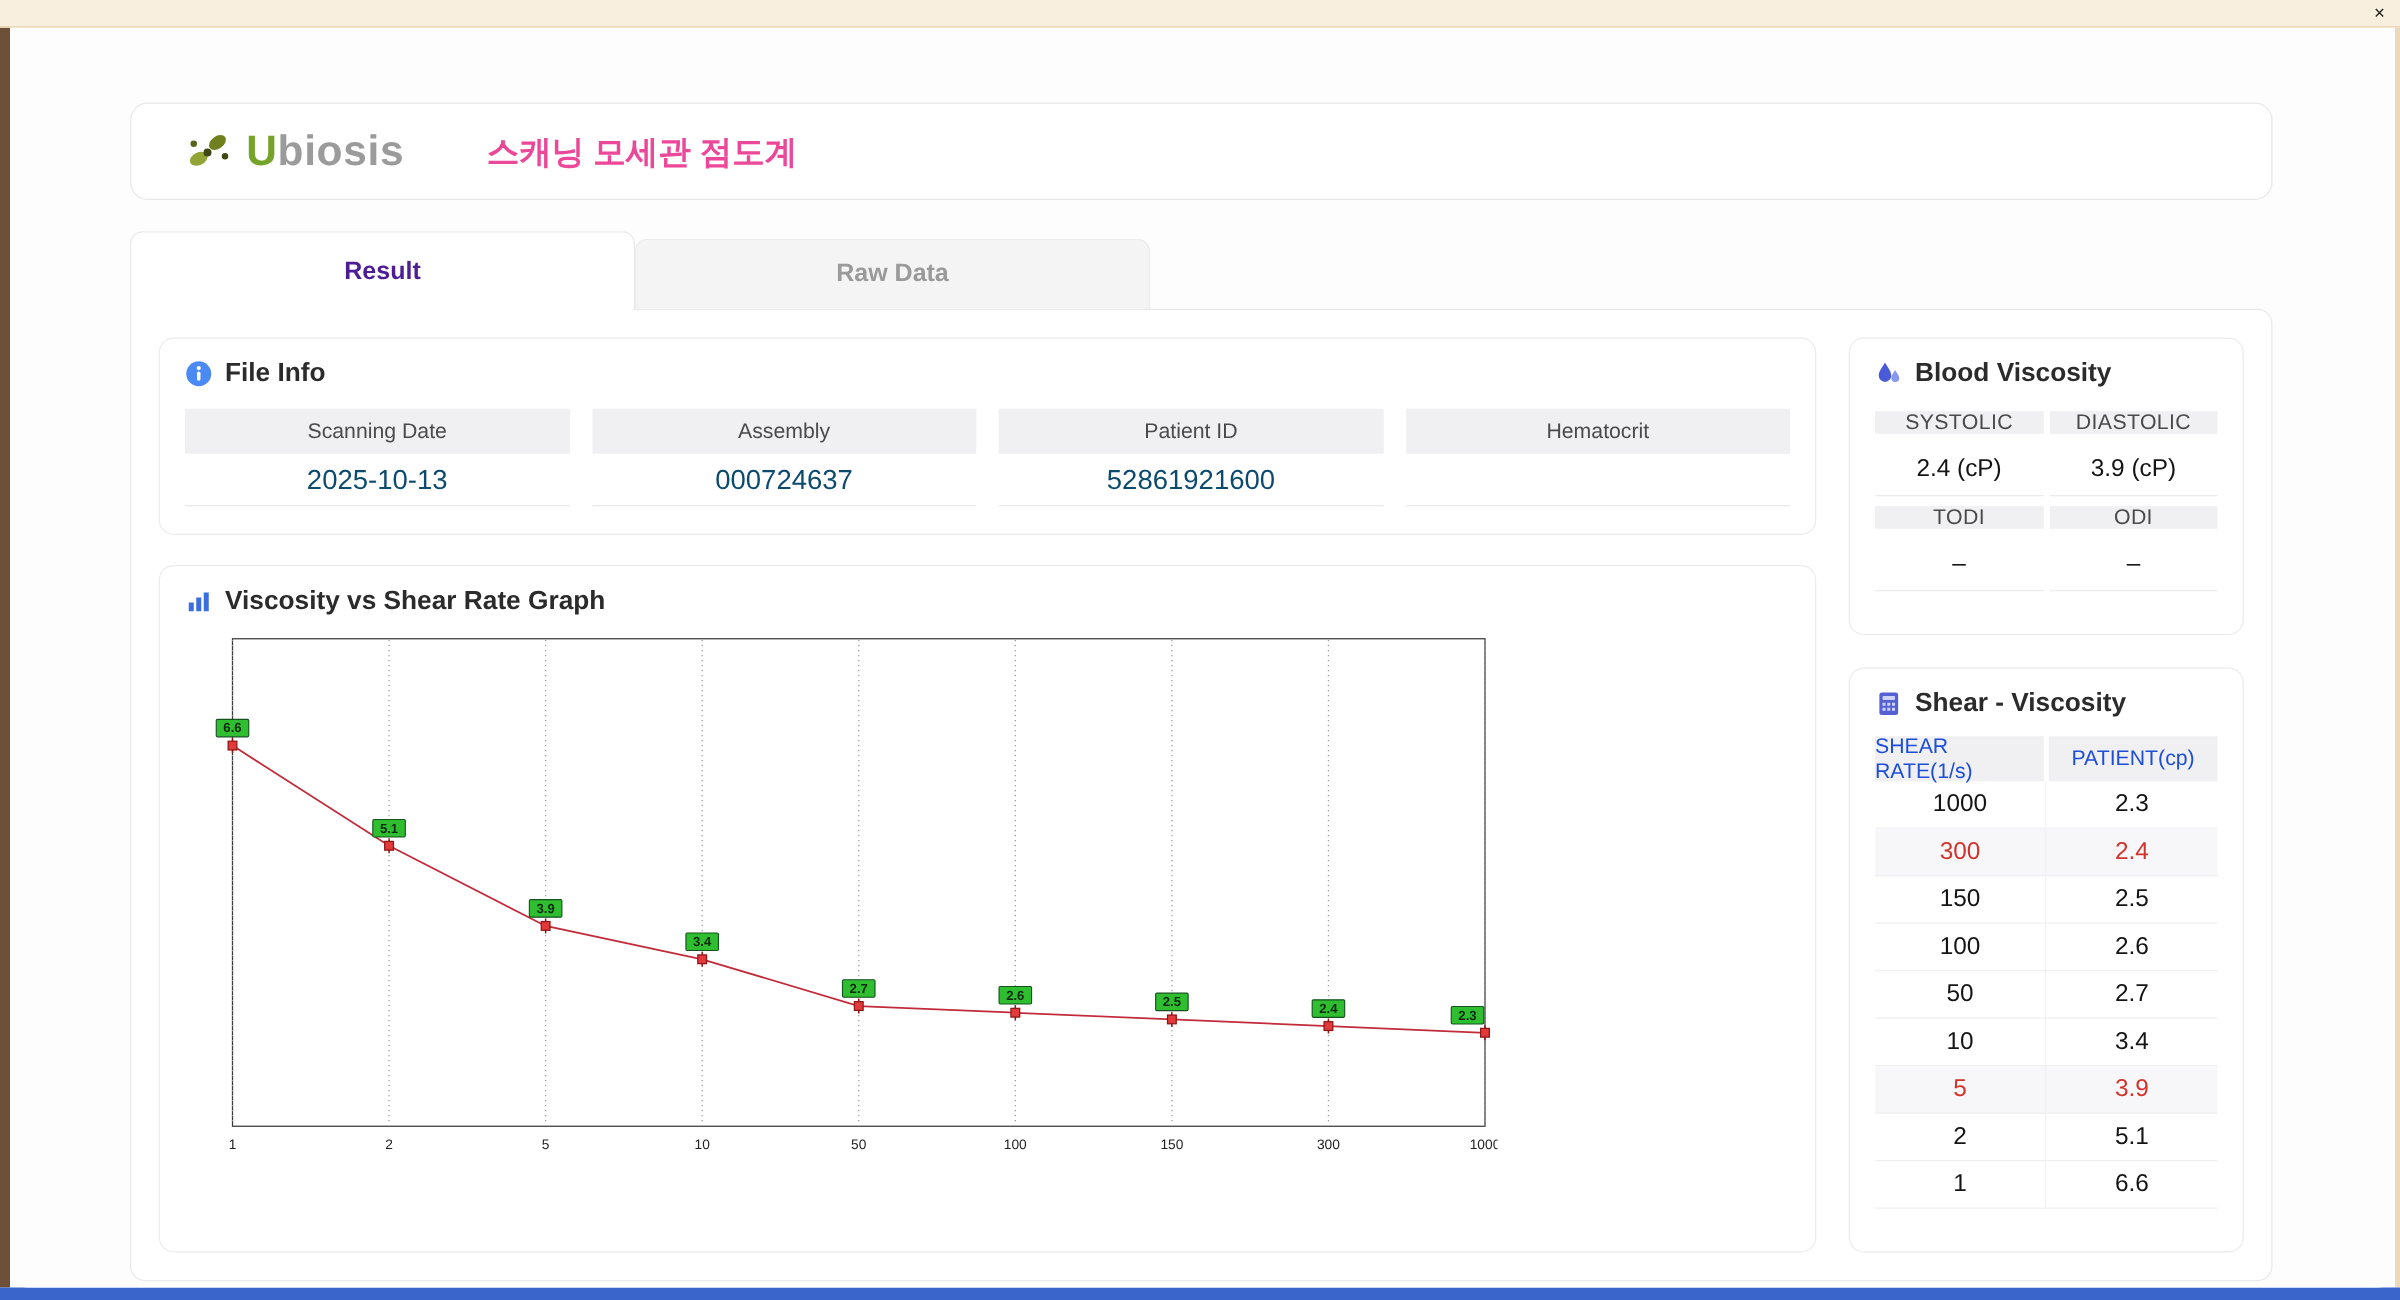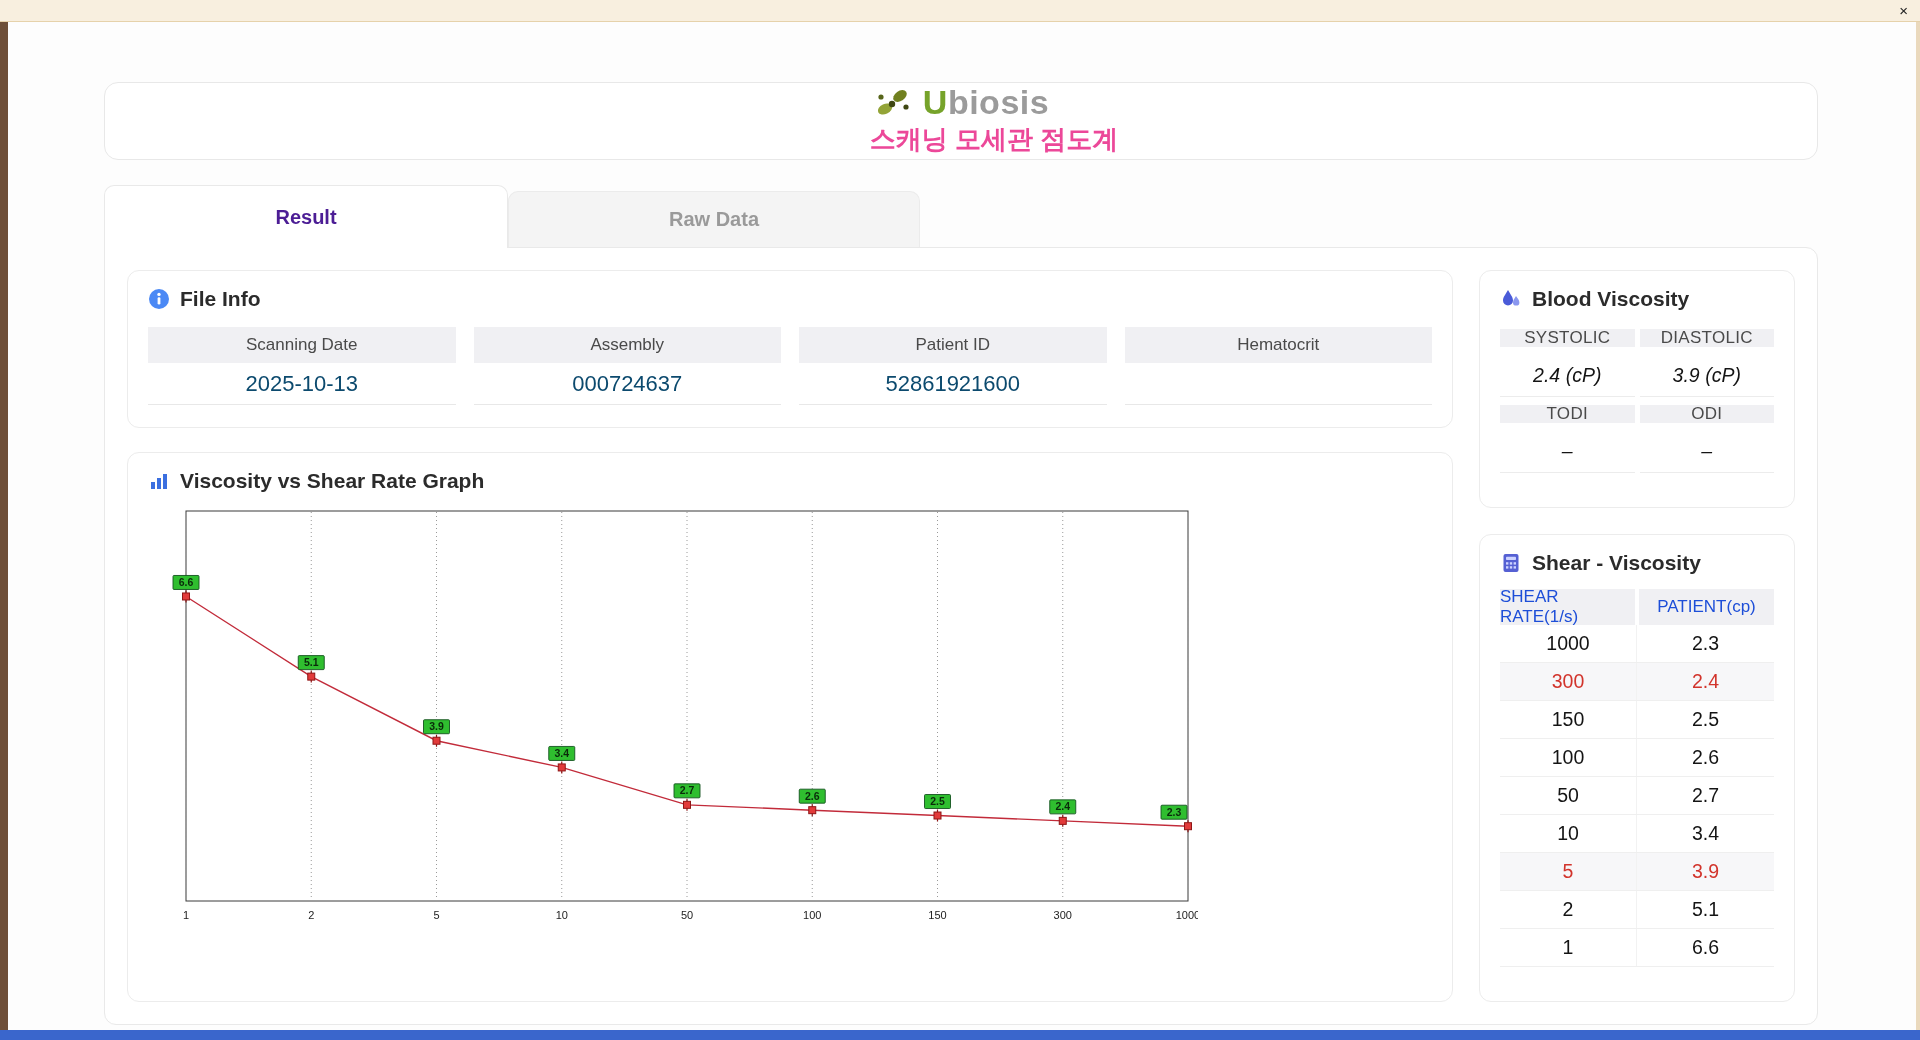--- a/index.html
+++ b/index.html
@@ -24,21 +24,21 @@
   .bottombar { position: absolute; left: 0; right: 0; bottom: 0; height: 10px; background: #3a66cc; }
   .page {
     position: absolute; top: 22px; left: 8px; right: 4px; bottom: 10px;
     background: #fdfdfd; border-radius: 0 0 14px 14px;
   }
   .content { padding: 60px 0 0 96px; width: 1812px; }
 
   
   .header-card {
     width: 1714px; height: 78px; border: 1px solid #e8e8e8; border-radius: 14px;
-    background: #fff; display: flex; align-items: center; padding: 0 42px; flex-direction: column;
+    background: #fff; display: flex; align-items: center; padding: 0 42px;
   }
   .logo { display: flex; align-items: center; gap: 6px; }
   .logo-text { font-size: 34px; font-weight: 600; letter-spacing: 0.5px; }
   .logo-u { color: #76a32a; }
   .logo-rest { color: #9b9b9b; }
   .app-title { margin-left: 66px; font-size: 26px; font-weight: bold; color: #ec4899; }
 
   
   .tabs { margin-top: 24px; display: flex; align-items: flex-end; height: 63px; }
   .tab {
@@ -87,21 +87,21 @@
   
   .bv-card { height: 238px; }
   .bv-section { display: grid; grid-template-columns: 1fr 1fr; column-gap: 5px; margin-top: 8px; }
   .bv-section.first { margin-top: 18px; }
   .bv-h {
     background: #f0f0f3; height: 18px; display: flex; align-items: center; justify-content: center;
     font-size: 17px; color: #4a4a4a; letter-spacing: 0.3px;
   }
   .bv-v {
     height: 42px; display: flex; align-items: center; justify-content: center;
-    font-size: 19.5px; color: #141414; border-bottom: 1px solid #ececec; font-style: italic;
+    font-size: 19.5px; color: #141414; border-bottom: 1px solid #ececec;
   }
 
   
   .sv-card { flex: 1; }
   .sv-head { display: grid; grid-template-columns: 1fr 1fr; column-gap: 4px; margin-top: 14px; }
   .sv-hcell {
     background: #f0f0f3; height: 36px; display: flex; align-items: center; justify-content: center;
     font-size: 17px; color: #1d4ed8;
   }
   .sv-row { display: grid; grid-template-columns: 1fr 1fr; border-bottom: 1px solid #efefef; }

